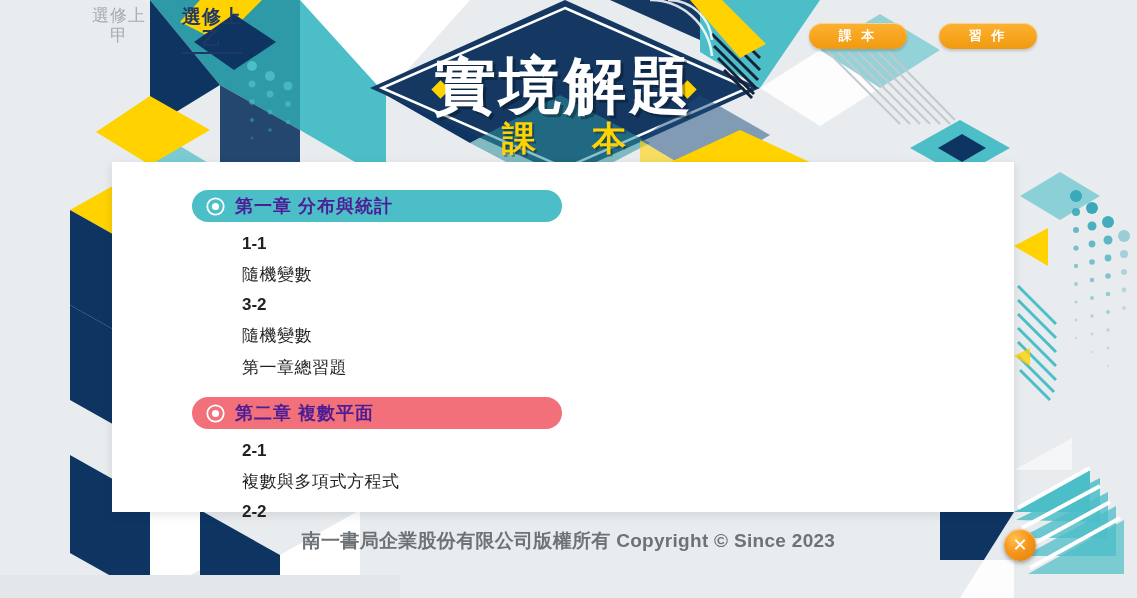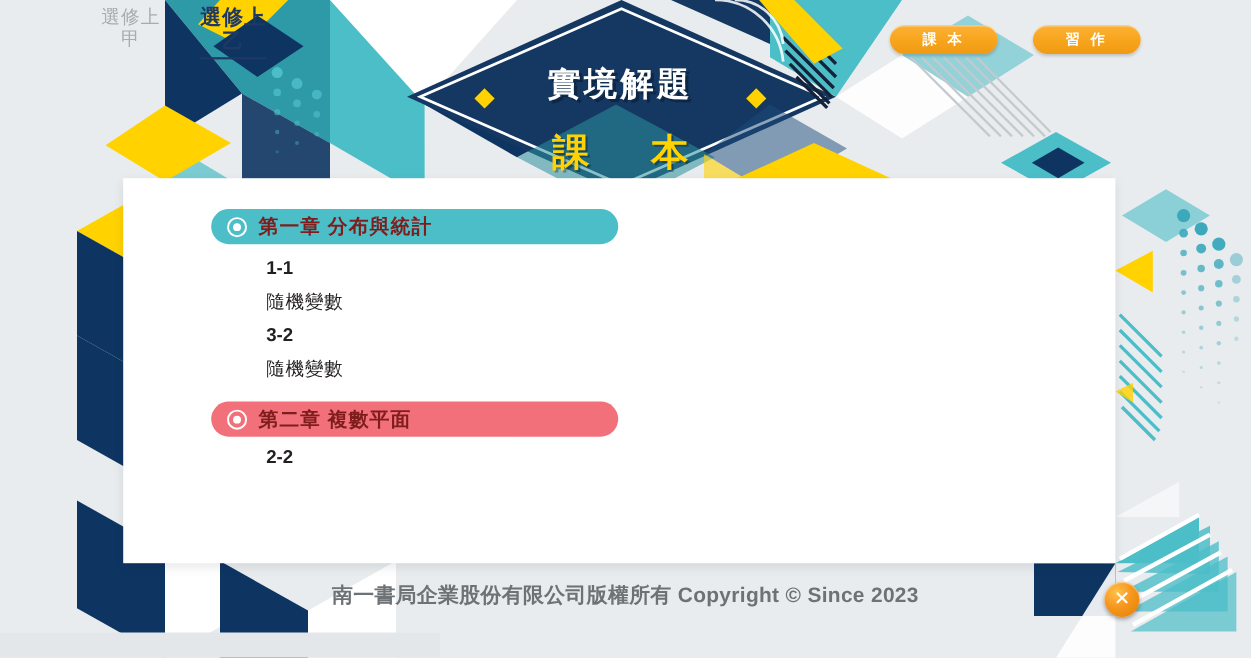--- a/index.html
+++ b/index.html
@@ -45,25 +45,24 @@
     box-shadow:0 2px 3px rgba(0,0,0,.18), inset 0 1px 0 rgba(255,255,255,.45);
     color:#fff; font-size:13px; font-weight:bold; letter-spacing:3px;
     display:flex; align-items:center; justify-content:center;
     cursor:pointer; user-select:none;
   }
 
   
   .banner { position:absolute; left:376px; top:0px; width:376px; height:176px; z-index:5; }
   .banner-main {
     position:absolute; left:0; top:44px; width:376px; text-align:center;
-    font-size:30px; font-weight:bold; color:#ffffff;
+    font-size:62px; font-weight:bold; color:#ffffff;
     letter-spacing:3px;
     text-shadow: 3px 3px 0 rgba(0,0,0,.30);
     font-family:"DejaVu Sans","Liberation Sans",sans-serif;
-    margin-top:12px;
   }
   .banner-sub {
     position:absolute; left:0; top:116px; width:376px; text-align:center;
     font-size:34px; font-weight:bold; color:#ffd200;
     letter-spacing:22px; text-indent:22px;
     text-shadow: 2px 2px 0 rgba(0,0,0,.30);
     font-family:"DejaVu Sans","Liberation Sans",sans-serif;
   }
   .diamond-dot {
     position:absolute; width:13px; height:13px; background:#ffd200;
@@ -80,21 +79,21 @@
 
   .chapter { margin-bottom:14px; }
   .chap-head {
     display:inline-flex; align-items:center; gap:10px;
     height:32px; width:370px; border-radius:16px;
     padding:0 14px; cursor:pointer; user-select:none;
   }
   .chap-teal { background:#4cbec8; }
   .chap-pink { background:#f1707a; }
   .chap-title {
-    color:#7f1d1d; font-size:18px; font-weight:bold; letter-spacing:1px;
+    color:#4c1d95; font-size:18px; font-weight:bold; letter-spacing:1px;
   }
   .bulls { width:19px; height:19px; flex:0 0 19px; position:relative; }
   .bulls svg { display:block; }
 
   .sec {
     font-size:17px; color:#231f20; letter-spacing:.5px;
     margin:9px 0 0 50px; cursor:pointer; user-select:none;
     display:flex; align-items:baseline; gap:9px;flex-direction:column;
   }
   .sec-first { margin-top:12px; }
@@ -326,32 +325,39 @@
         <span class="chap-title">第一章 分布與統計</span>
       </div>
       <div class="sec sec-first">
         <span class="sec-num">1-1</span>
         <span>隨機變數</span>
       </div>
       <div class="sec">
         <span class="sec-num">3-2</span>
         <span>隨機變數</span>
       </div>
+      <div class="sec sec-plain">
+        <span>第一章總習題</span>
+      </div>
     </div>
 
     <div class="chapter" style="margin-top:18px;">
       <div class="chap-head chap-pink">
         <span class="bulls">
           <svg width="19" height="19" viewBox="0 0 19 19">
             <circle cx="9.5" cy="9.5" r="8.2" fill="none" stroke="#ffffff" stroke-width="1.8"></circle>
             <circle cx="9.5" cy="9.5" r="3.6" fill="#ffffff"></circle>
           </svg>
         </span>
         <span class="chap-title">第二章 複數平面</span>
       </div>
+      <div class="sec sec-first">
+        <span class="sec-num">2-1</span>
+        <span>複數與多項式方程式</span>
+      </div>
       <div class="sec">
         <span class="sec-num">2-2</span>
       </div>
     </div>
 
   </div>
 </div>
 
 <div class="footer">南一書局企業股份有限公司版權所有 Copyright © Since 2023</div>
 

